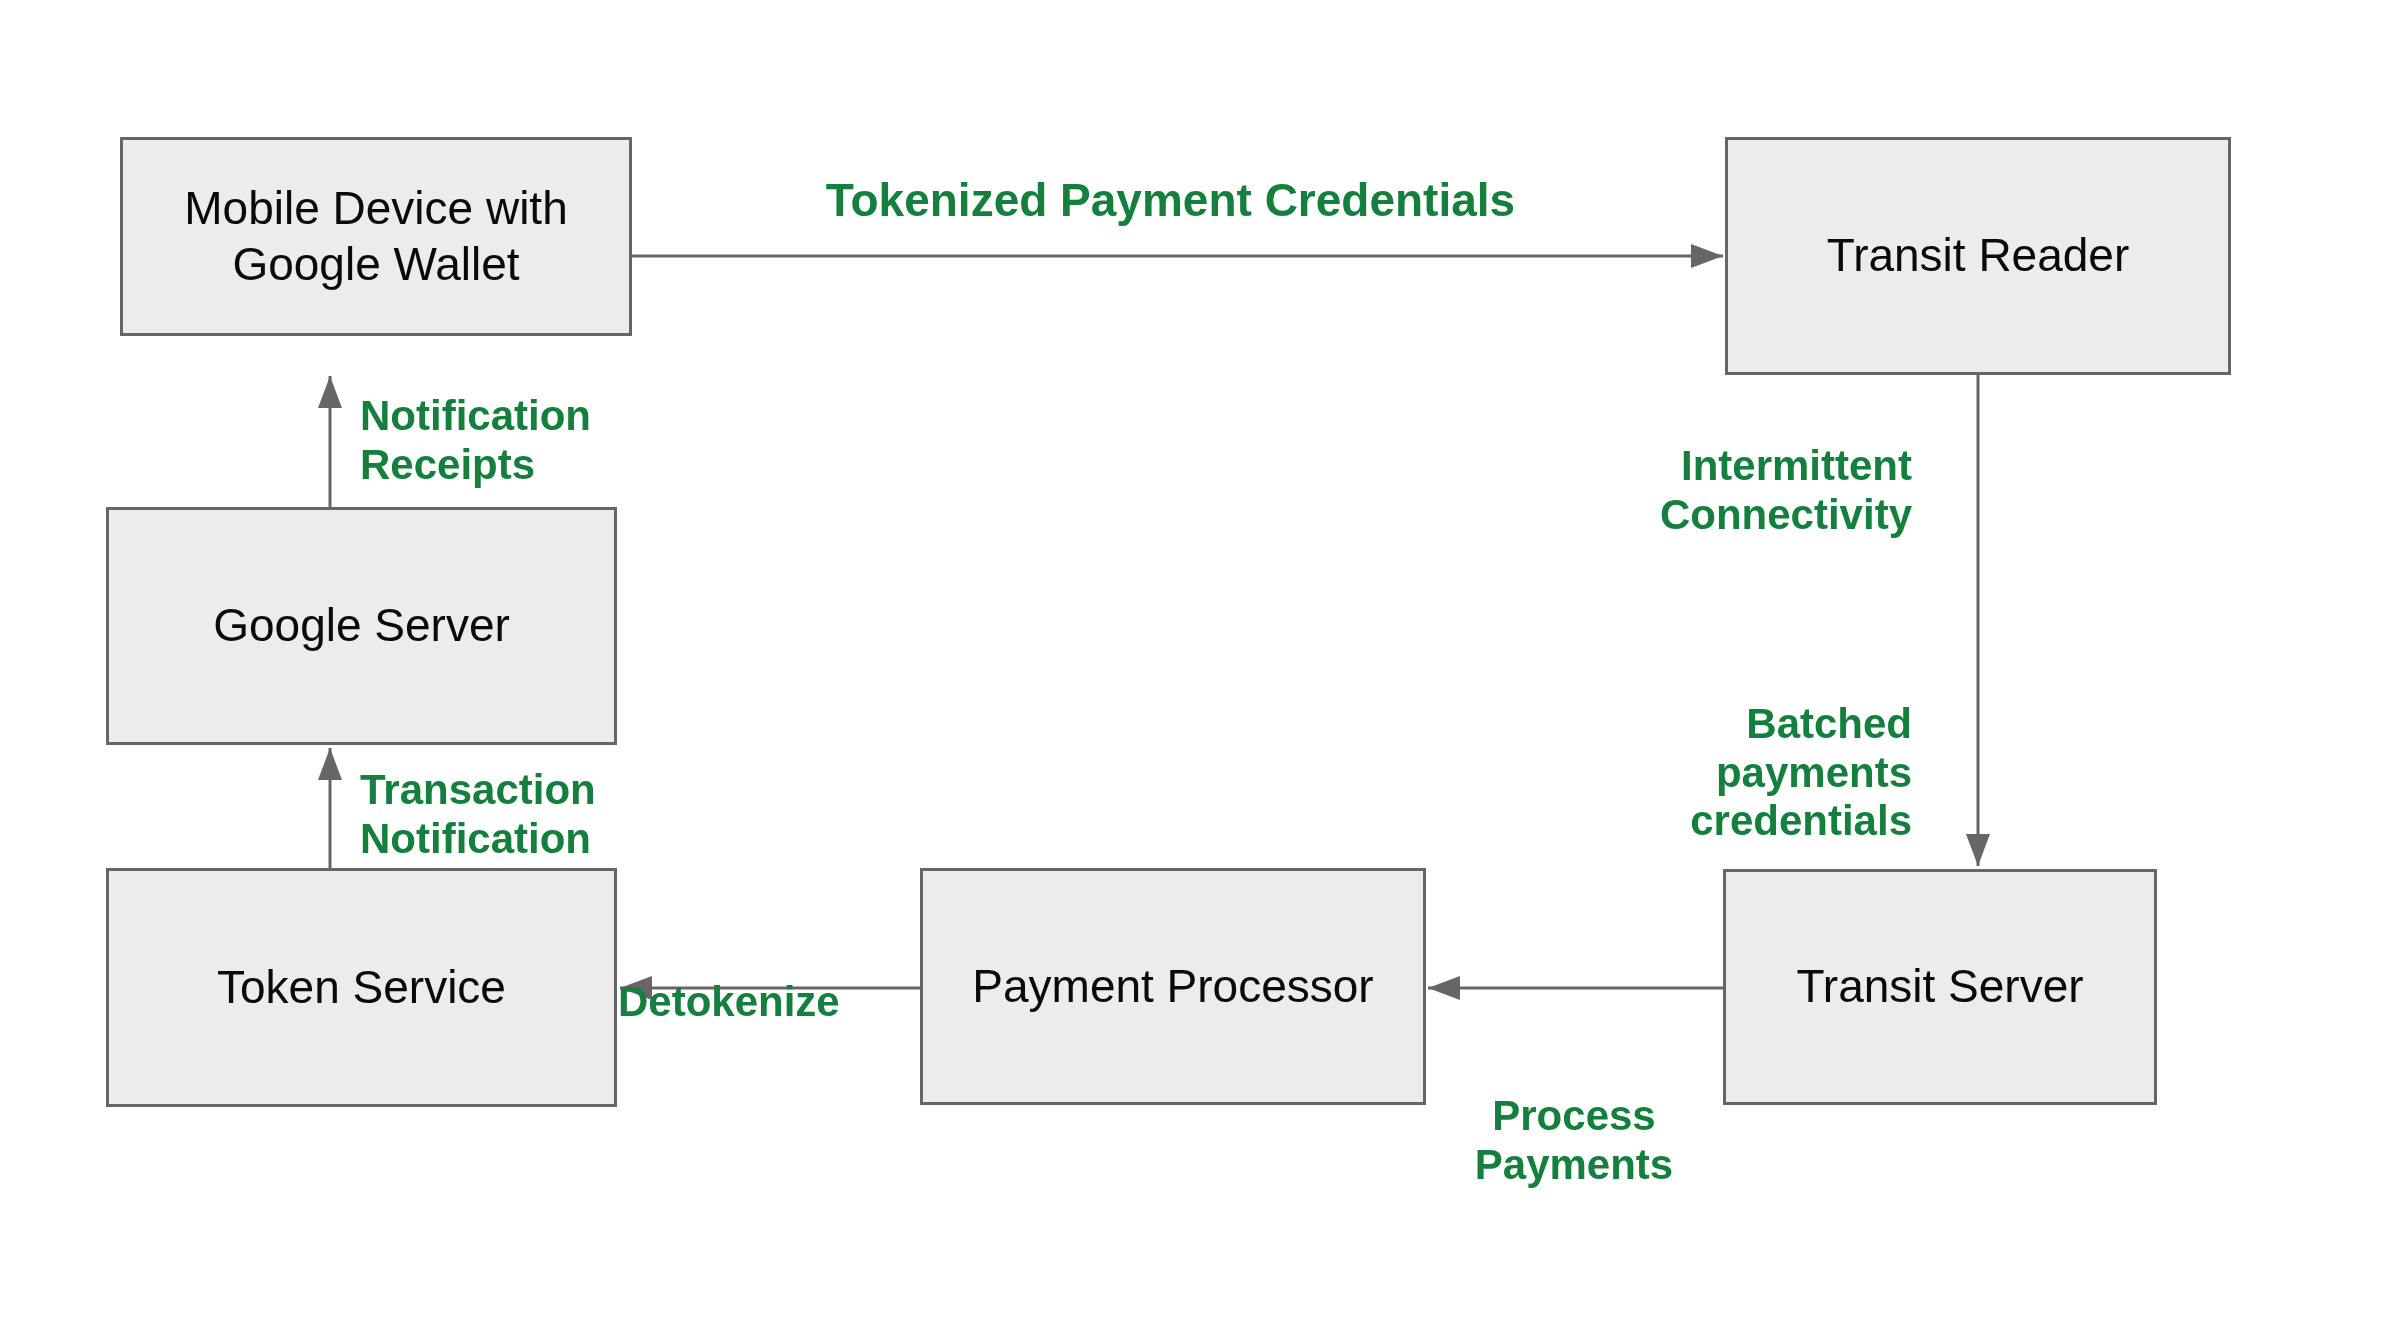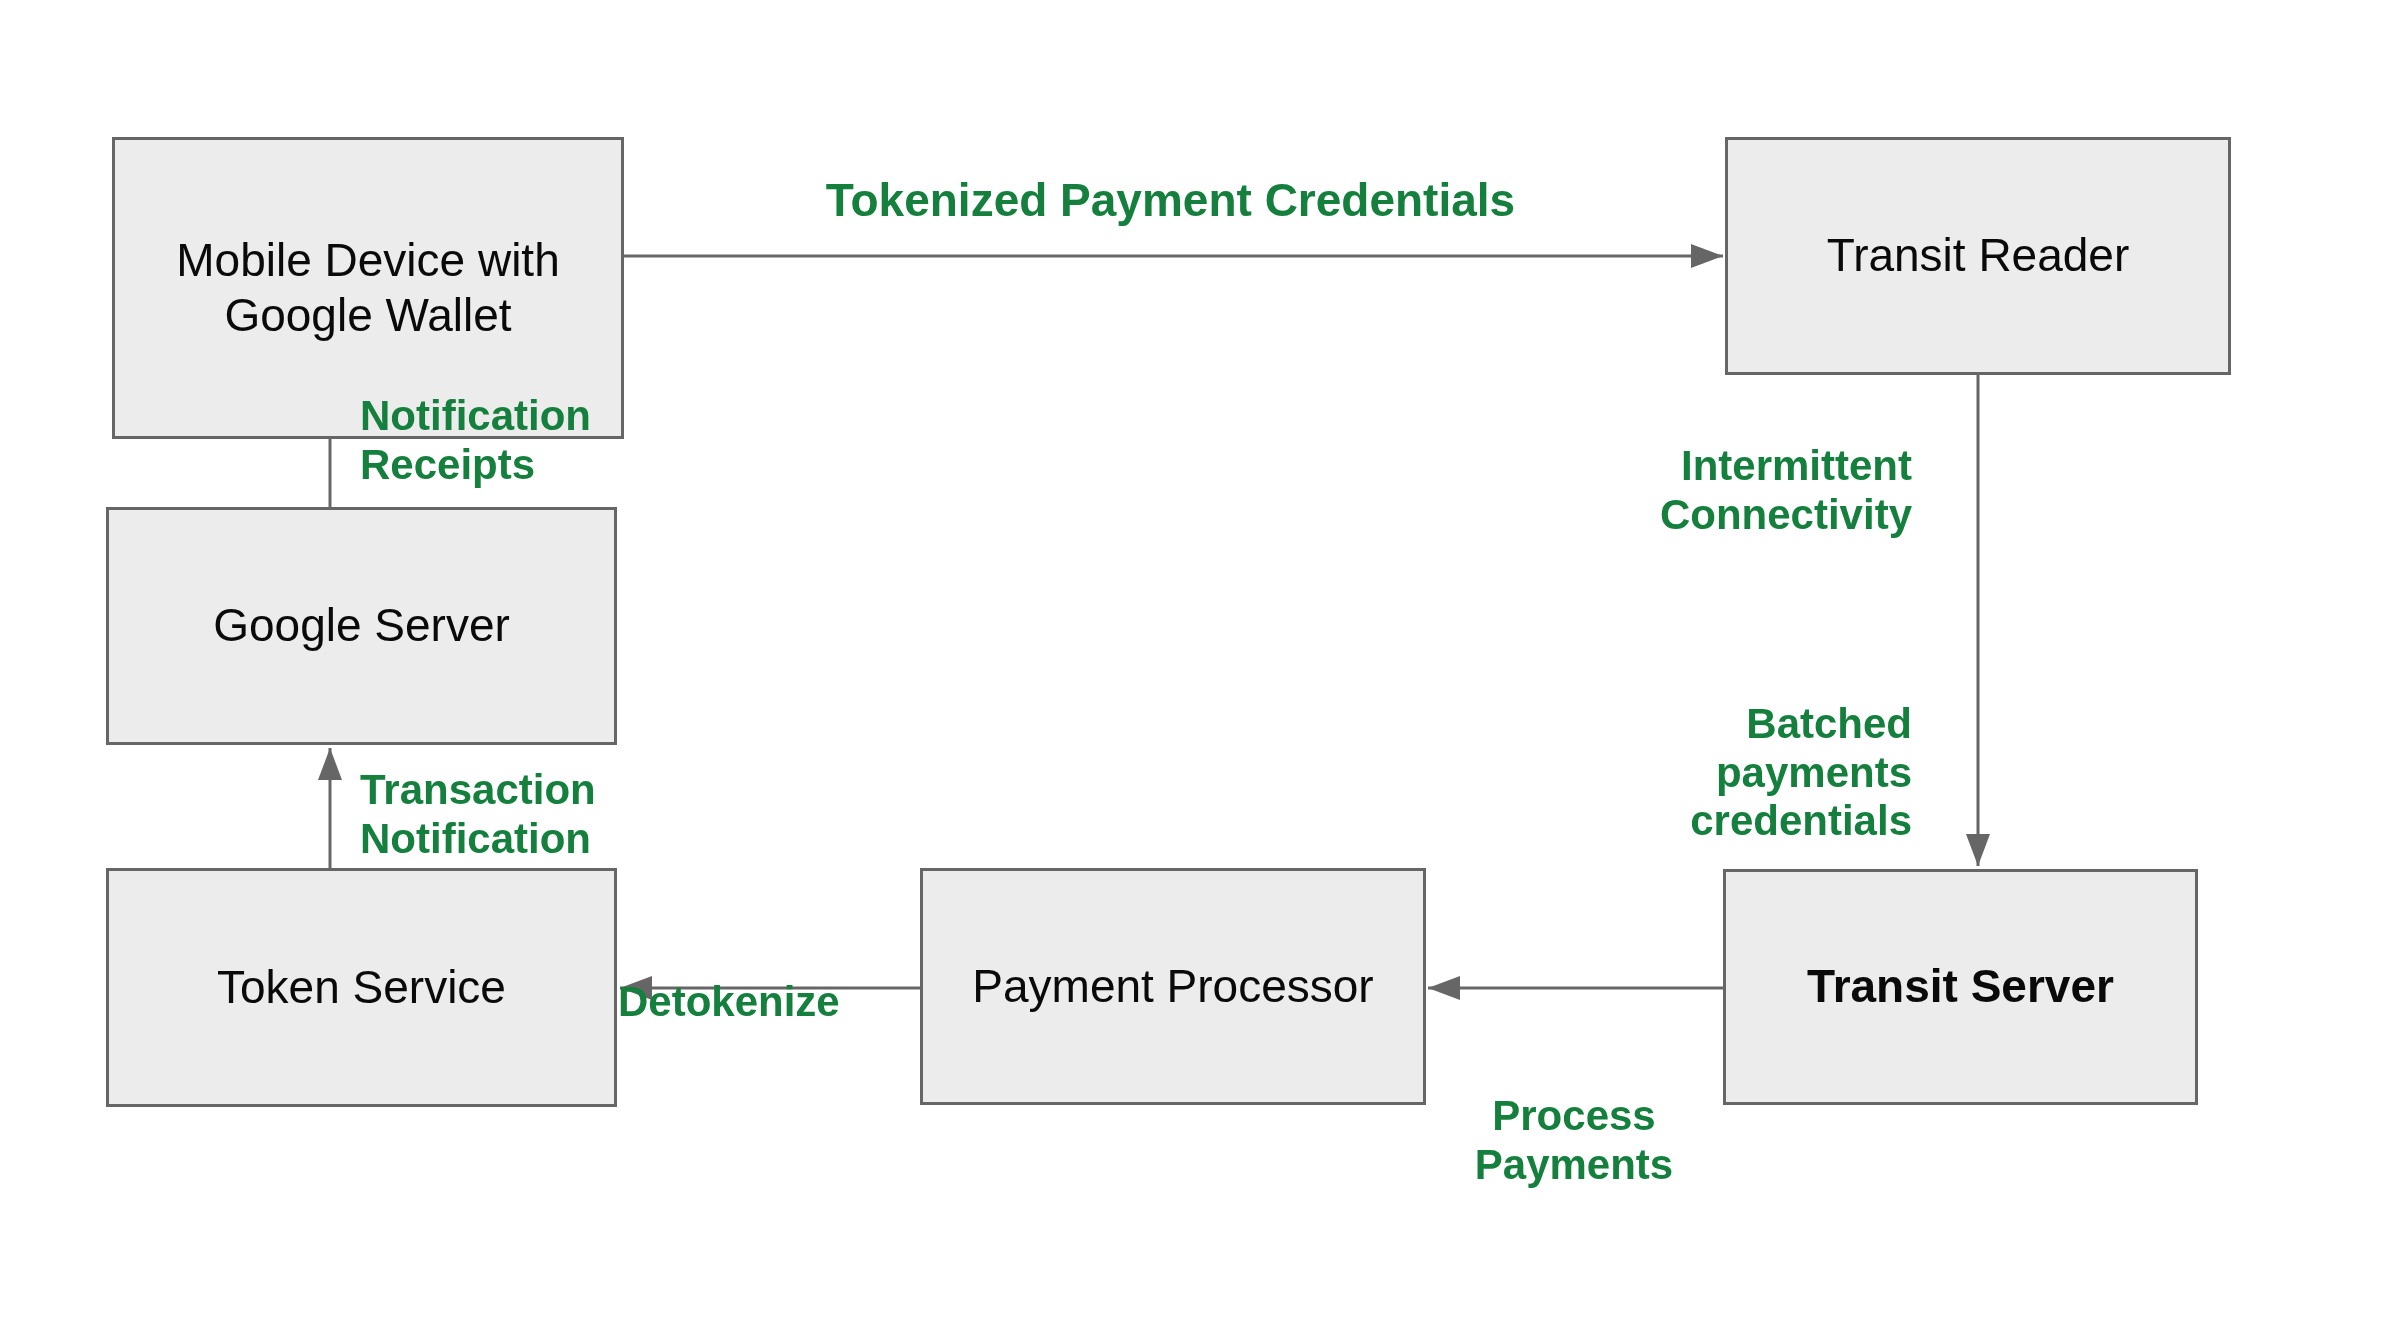--- a/index.html
+++ b/index.html
@@ -33,26 +33,26 @@
     display: flex;
     flex-direction: column;
     align-items: center;
     justify-content: center;
     text-align: center;
     color: #0a0a0a;
     font-size: 46px;
     line-height: 1.2;
     font-weight: 400;
   }
-  .node-mobile   { left: 112px;  top: 137px; width: 512px; height: 302px; }
+  .node-mobile   { left: 120px;  top: 137px; width: 512px; height: 199px; }
   .node-google   { left: 106px;  top: 507px; width: 511px; height: 238px; }
   .node-tsp      { left: 106px;  top: 868px; width: 511px; height: 239px; text-align: center; }
   .node-payment  { left: 920px;  top: 868px; width: 506px; height: 237px; }
   .node-reader   { left: 1725px; top: 137px; width: 506px; height: 238px; }
-  .node-tserver  { left: 1723px; top: 869px; width: 475px; height: 236px; font-weight: bold; }
+  .node-tserver  { left: 1723px; top: 869px; width: 434px; height: 236px; }
   .elabel {
     position: absolute;
     color: #15803d;
     font-weight: 700;
     font-size: 42px;
     line-height: 1.16;
     white-space: nowrap;
   }
   .elabel-tokenized {
     left: 618px; top: 174px; width: 1105px;

